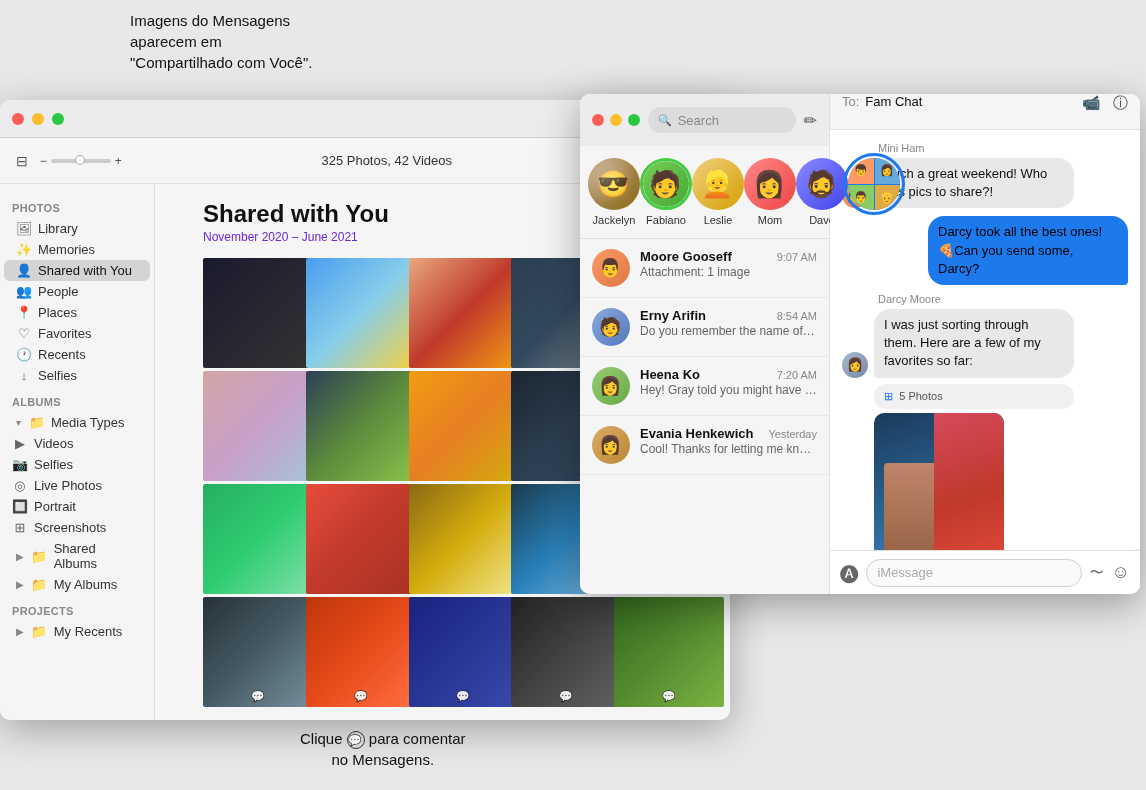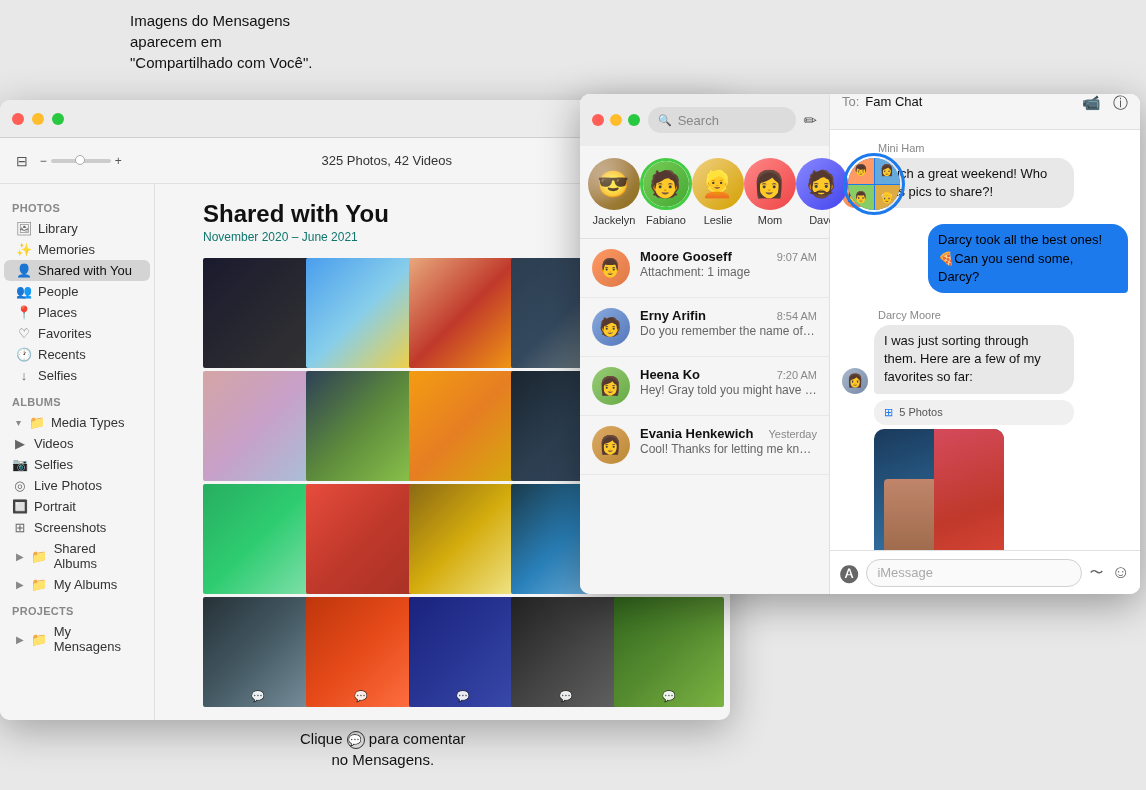--- a/index.html
+++ b/index.html
@@ -177,21 +177,21 @@
       padding: 16px;
     }
     .photos-title {
       font-size: 24px;
       font-weight: 700;
       color: #111;
       margin-bottom: 2px;
     }
     .photos-date-range {
       font-size: 12px;
-      color: #0f766e;
+      color: #6d28d9;
       margin-bottom: 14px;
     }
     .photo-cell {
       aspect-ratio: 1;
       overflow: hidden;
       border-radius: 2px;
       position: relative;
     }
 
     
@@ -418,21 +418,21 @@
       display: flex;
       flex-direction: column;
       background: white;
     }
     .chat-messages {
       flex: 1;
       overflow-y: auto;
       padding: 12px;
       display: flex;
       flex-direction: column;
-      gap: 16px;
+      gap: 8px;
     }
 
     
     .message-group {
       display: flex;
       flex-direction: column;
       gap: 2px;
     }
     .message-sender-name {
       font-size: 11px;
@@ -704,21 +704,21 @@
       <div class="sidebar-item">
         <span class="sidebar-expand">▶</span>
         <span class="sidebar-item-icon">📁</span>
         <span>My Albums</span>
       </div>
 
       <div class="sidebar-section-header">Projects</div>
       <div class="sidebar-item">
         <span class="sidebar-expand">▶</span>
         <span class="sidebar-item-icon">📁</span>
-        <span>My Mensagens</span>
+        <span>My Recents</span>
       </div>
     </div>
 
     <div class="photos-main">
       <div class="photos-title">Shared with You</div>
       <div class="photos-date-range">November 2020 – June 2021</div>
 
       <div style="display:flex; flex-direction:column; gap:3px;">
 
         <div style="display:grid; grid-template-columns: 1fr 1fr 1fr 1fr 1fr; gap:3px; height:110px;">

